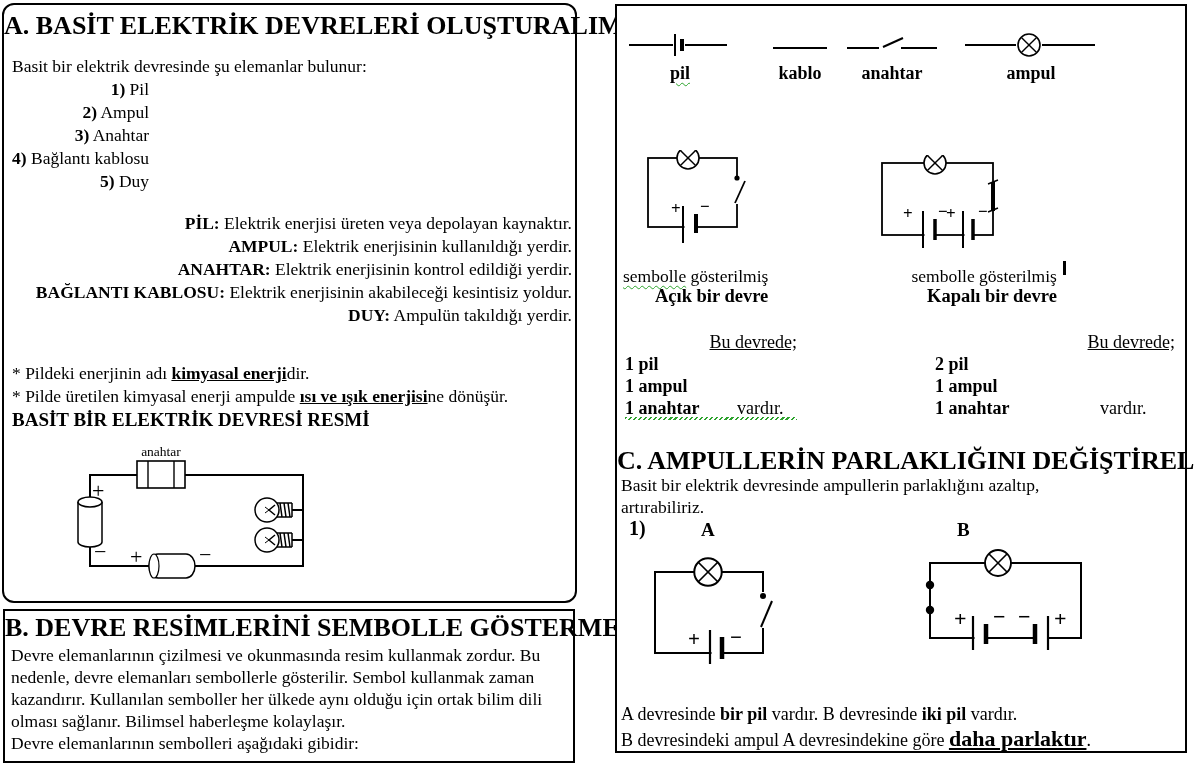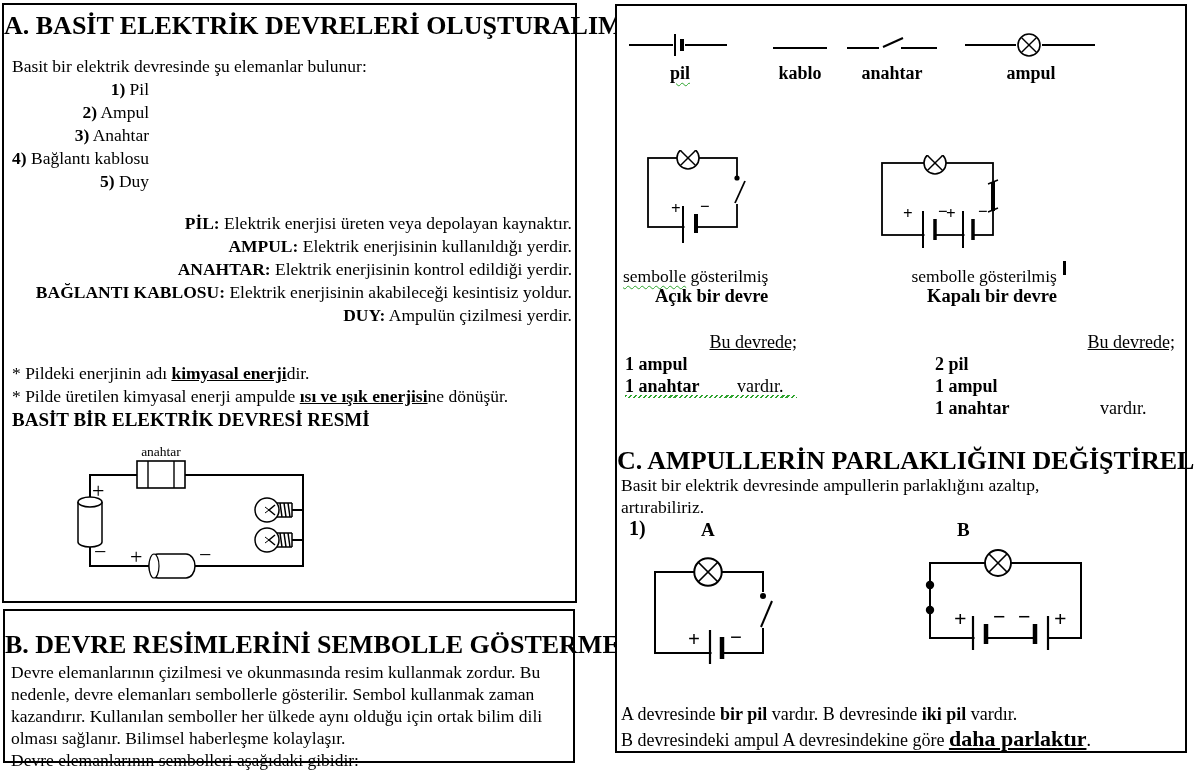--- a/index.html
+++ b/index.html
@@ -1,19 +1,19 @@
 <!DOCTYPE html>
 <html><head>
 <meta charset="utf-8">
 <style>
   html,body{margin:0;padding:0;background:#fff;}
   .page{position:relative;width:1195px;height:776px;background:#ffffff;
         font-family:"Liberation Serif","DejaVu Serif",serif;color:#000;overflow:hidden;}
   .box{position:absolute;border:2px solid #000;background:#fff;box-sizing:border-box;}
-  #boxA{left:2px;top:3px;width:575px;height:600px;}
+  #boxA{left:2px;top:3px;width:575px;height:600px;border-radius:12px;}
   #boxB{left:3px;top:609px;width:572px;height:154px;}
   #boxR{left:615px;top:4px;width:572px;height:749px;}
   .abs{position:absolute;}
   .t{font-size:17.5px;line-height:23px;text-align:right;}
   .t22{font-size:17.5px;line-height:22px;}
   .bigtitle{font-size:26px;font-weight:bold;text-align:center;white-space:nowrap;}
   .bold{font-weight:bold;}
   .u{text-decoration:underline;text-align:right;}
   .bu{font-weight:bold;text-decoration:underline;}
   .emph-big{font-size:22px;font-weight:bold;text-decoration:underline;}
@@ -61,21 +61,21 @@
       <div><b>3)</b><span> Anahtar</span></div>
       <div><b>4)</b><span> Bağlantı kablosu</span></div>
       <div><b>5)</b><span> Duy</span></div>
     </div>
 
     <div class="abs t" style="left:8px;top:207px;width:560px">
       <div class="defline"><b>PİL:</b><span> Elektrik enerjisi üreten veya depolayan kaynaktır.</span></div>
       <div class="defline"><b>AMPUL:</b><span> Elektrik enerjisinin kullanıldığı yerdir.</span></div>
       <div class="defline"><b>ANAHTAR:</b><span> Elektrik enerjisinin kontrol edildiği yerdir.</span></div>
       <div class="defline"><b>BAĞLANTI KABLOSU:</b><span> Elektrik enerjisinin akabileceği kesintisiz yoldur.</span></div>
-      <div class="defline"><b>DUY:</b><span> Ampulün çizilmesi yerdir.</span></div>
+      <div class="defline"><b>DUY:</b><span> Ampulün takıldığı yerdir.</span></div>
     </div>
 
     <div class="abs t" style="left:8px;top:357px">
       <span>* Pildeki enerjinin adı </span><span class="bu">kimyasal enerji</span><span>dir.</span>
     </div>
     <div class="abs t" style="left:8px;top:380px">
       <span>* Pilde üretilen kimyasal enerji ampulde </span><span class="bu">ısı ve ışık enerjisi</span><span>ne dönüşür.</span>
     </div>
 
     <div class="abs t bold" style="left:8px;top:403px;font-size:19px">BASİT BİR ELEKTRİK DEVRESİ RESMİ</div>
@@ -99,21 +99,21 @@
         <ellipse cx="86" cy="123" rx="5" ry="12" fill="#fff" stroke="#000" stroke-width="1.2"></ellipse>
       </g>
       <text x="62" y="121" font-size="22">+</text>
       <text x="131" y="119" font-size="22">−</text>
       <use href="#rb" transform="translate(199,67)"></use>
       <use href="#rb" transform="translate(199,97)"></use>
     </svg>
   </section>
 
   <section class="box" id="boxB">
-    <div class="bigtitle" style="margin-top:19px">B. DEVRE RESİMLERİNİ SEMBOLLE GÖSTERME</div>
+    <div class="bigtitle" style="margin-top:2px">B. DEVRE RESİMLERİNİ SEMBOLLE GÖSTERME</div>
     <div class="t22" style="margin:1px 8px 0 6px;width:555px">Devre elemanlarının çizilmesi ve okunmasında resim kullanmak zordur. Bu nedenle, devre elemanları sembollerle gösterilir. Sembol kullanmak zaman kazandırır. Kullanılan semboller her ülkede aynı olduğu için ortak bilim dili olması sağlanır. Bilimsel haberleşme kolaylaşır.</div>
     <div class="t22" style="margin:0 8px 13px 6px">Devre elemanlarının sembolleri aşağıdaki gibidir:</div>
   </section>
 
   <section class="box" id="boxR">
 
     <div class="abs symcell" style="left:10px;top:24px;width:106px">
       <svg width="106" height="30" viewBox="0 0 106 30">
         <line x1="2" y1="15" x2="46" y2="15" stroke="#000" stroke-width="2"></line>
         <line x1="48" y1="4" x2="48" y2="26" stroke="#000" stroke-width="2"></line>
@@ -190,20 +190,21 @@
       <div><span class="wavy">sembolle</span><span> gösterilmiş</span></div>
       <div class="bold" style="padding-left:26px;font-size:18.5px">Açık bir devre</div>
     </div>
     <div class="abs t" style="left:286px;top:260px;line-height:20px">
       <div>sembolle gösterilmiş</div>
       <div class="bold" style="padding-left:24px;font-size:18.5px">Kapalı bir devre</div>
     </div>
 
     <div class="abs" style="left:8px;top:325px;font-size:18px;line-height:22px">
       <div class="u">Bu devrede;</div>
+      <div class="bold">1 pil</div>
       <div class="bold">1 ampul</div>
       <div class="sq-line" style="width:172px;height:22px">
         <b>1 anahtar</b>
         <span class="abs" style="left:112px;top:0">vardır.</span>
       </div>
     </div>
     <div class="abs" style="left:318px;top:325px;font-size:18px;line-height:22px">
       <div class="u">Bu devrede;</div>
       <div class="bold">2 pil</div>
       <div class="bold">1 ampul</div>

